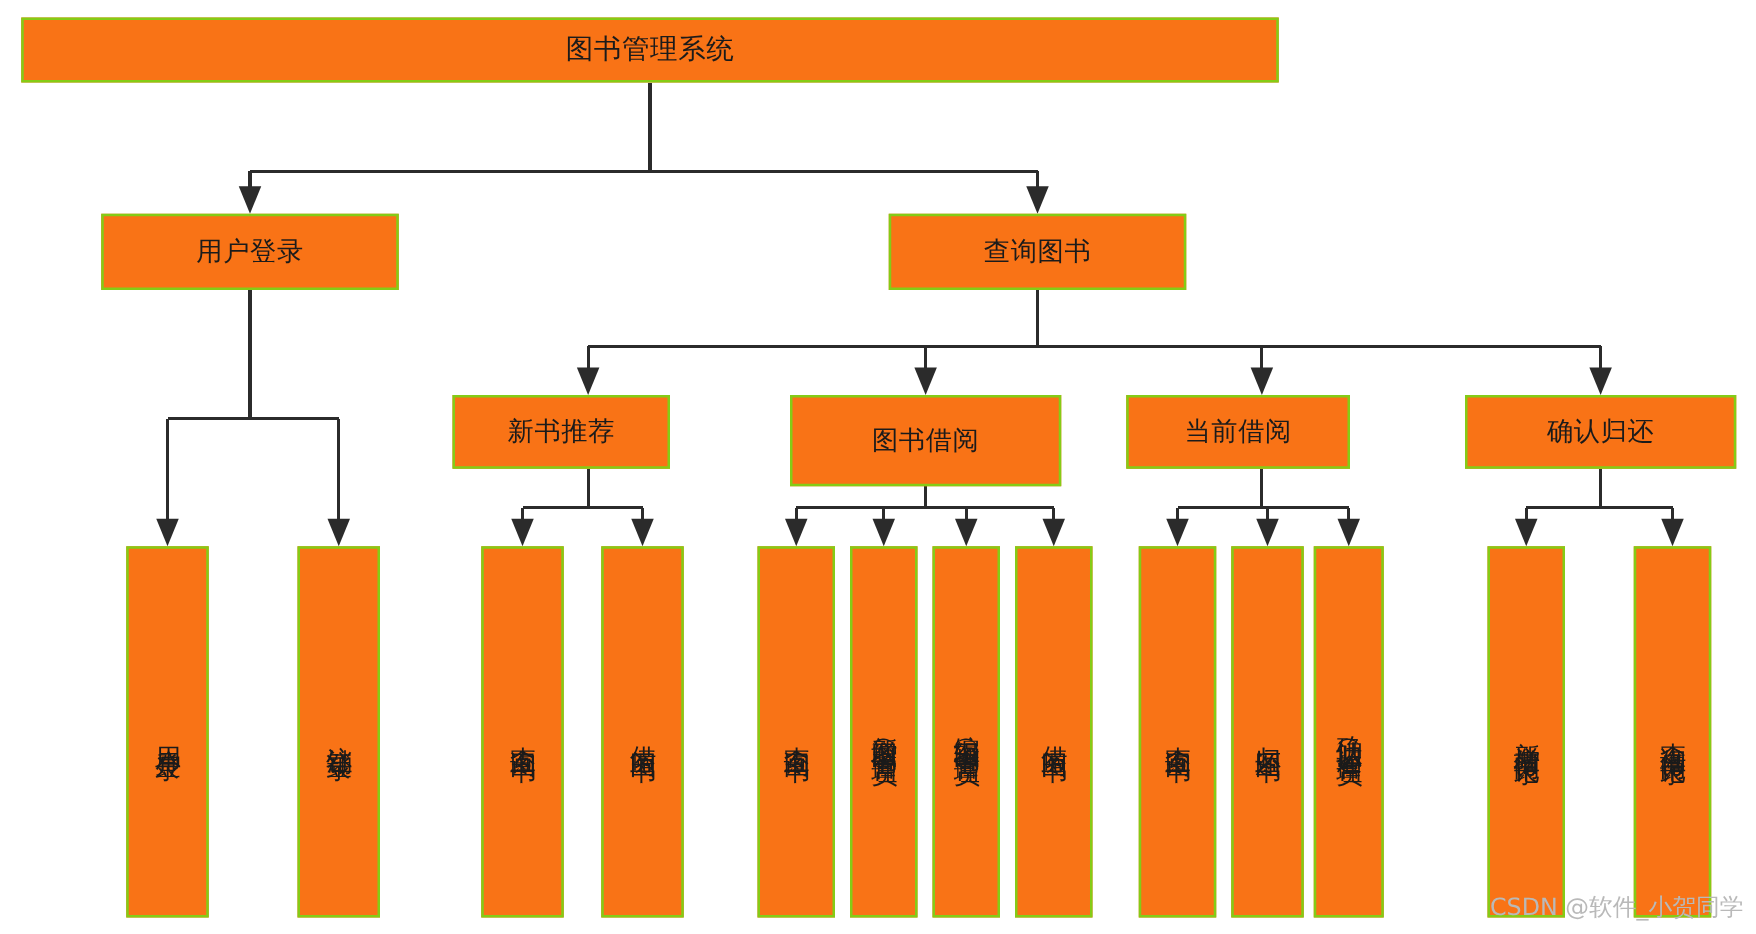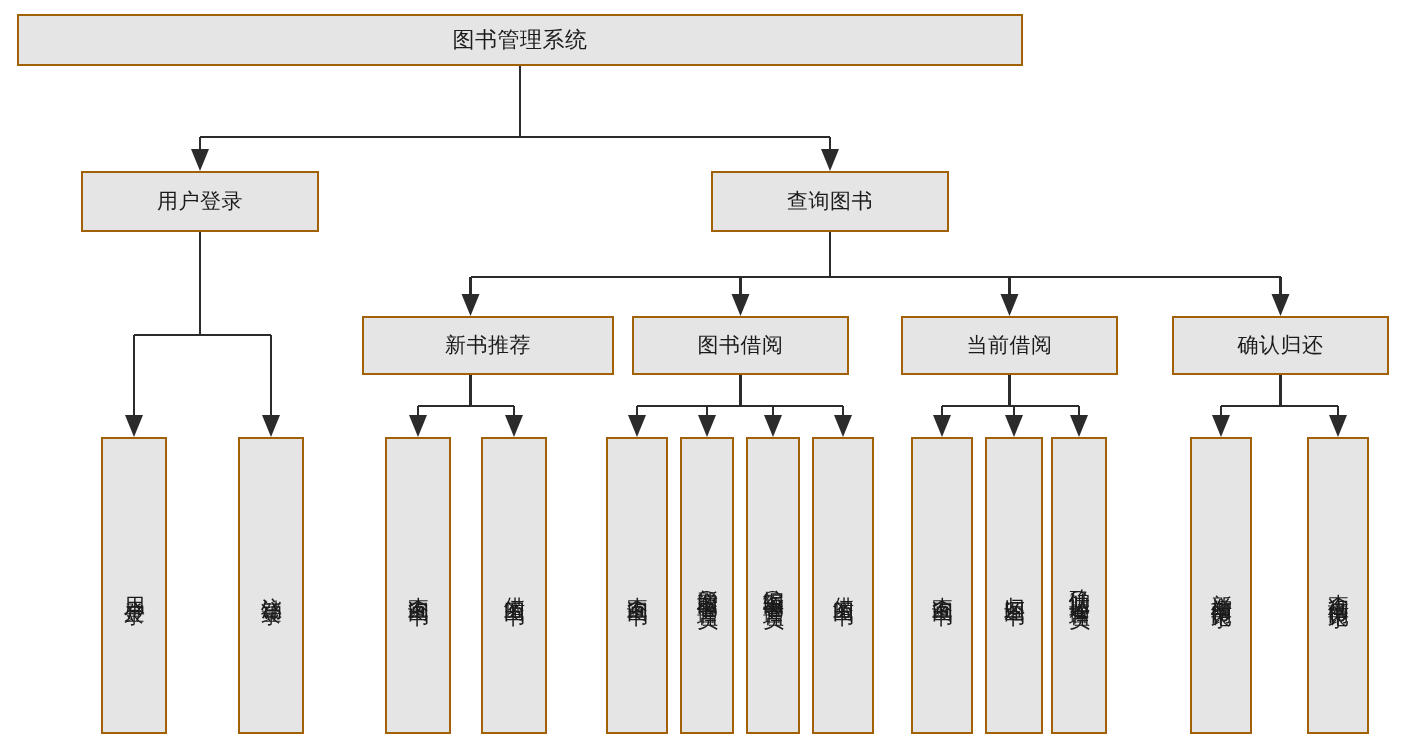--- a/index.html
+++ b/index.html
@@ -21,22 +21,22 @@
   #wires {
     position: absolute;
     left: 0;
     top: 0;
     width: 1405px;
     height: 747px;
   }
   .node {
     position: absolute;
     box-sizing: border-box;
-    background: #e5e5e5;
-    border: 2px solid #a16207;
+    background: #f97316;
+    border: 2px solid #84cc16;
     display: flex;
     align-items: center;
     justify-content: center;
     overflow: hidden;
   }
   .node-label {
     color: #1b1b1b;
     line-height: 1.18;
     text-align: center;
     white-space: nowrap;
@@ -131,27 +131,27 @@
   <div id="nodes-layer">
       <div class="node horizontal root" style="left: 17px; top: 14px; width: 1006px; height: 52px;">
         <span class="node-label">图书管理系统</span>
       </div>
       <div class="node horizontal" style="left: 81px; top: 171px; width: 238px; height: 61px;">
         <span class="node-label">用户登录</span>
       </div>
       <div class="node horizontal" style="left: 711px; top: 171px; width: 238px; height: 61px;">
         <span class="node-label">查询图书</span>
       </div>
-      <div class="node horizontal" style="left: 362px; top: 316px; width: 252px; height: 59px;">
+      <div class="node horizontal" style="left: 362px; top: 316px; width: 174px; height: 59px;">
         <span class="node-label">新书推荐</span>
       </div>
-      <div class="node horizontal" style="left: 632px; top: 316px; width: 217px; height: 59px;">
+      <div class="node horizontal" style="left: 632px; top: 316px; width: 217px; height: 73px;">
         <span class="node-label">图书借阅</span>
       </div>
-      <div class="node horizontal" style="left: 901px; top: 316px; width: 217px; height: 59px;">
+      <div class="node horizontal" style="left: 901px; top: 316px; width: 179px; height: 59px;">
         <span class="node-label">当前借阅</span>
       </div>
       <div class="node horizontal" style="left: 1172px; top: 316px; width: 217px; height: 59px;">
         <span class="node-label">确认归还</span>
       </div>
       <div class="node vertical" style="left: 101px; top: 437px; width: 66px; height: 297px;">
         <span class="node-label">用户登录</span>
       </div>
       <div class="node vertical" style="left: 238px; top: 437px; width: 66px; height: 297px;">
         <span class="node-label">注销登录</span>
@@ -183,13 +183,14 @@
       <div class="node vertical" style="left: 1051px; top: 437px; width: 56px; height: 297px;">
         <span class="node-label">确认归还（管理员）</span>
       </div>
       <div class="node vertical" style="left: 1190px; top: 437px; width: 62px; height: 297px;">
         <span class="node-label">新增借阅记录</span>
       </div>
       <div class="node vertical" style="left: 1307px; top: 437px; width: 62px; height: 297px;">
         <span class="node-label">查询借阅记录</span>
       </div>
     </div>
+  <div class="watermark" style="left:1192px; top:713px;">CSDN @软件_小贺同学</div>
 </div>
 
 </body></html>

